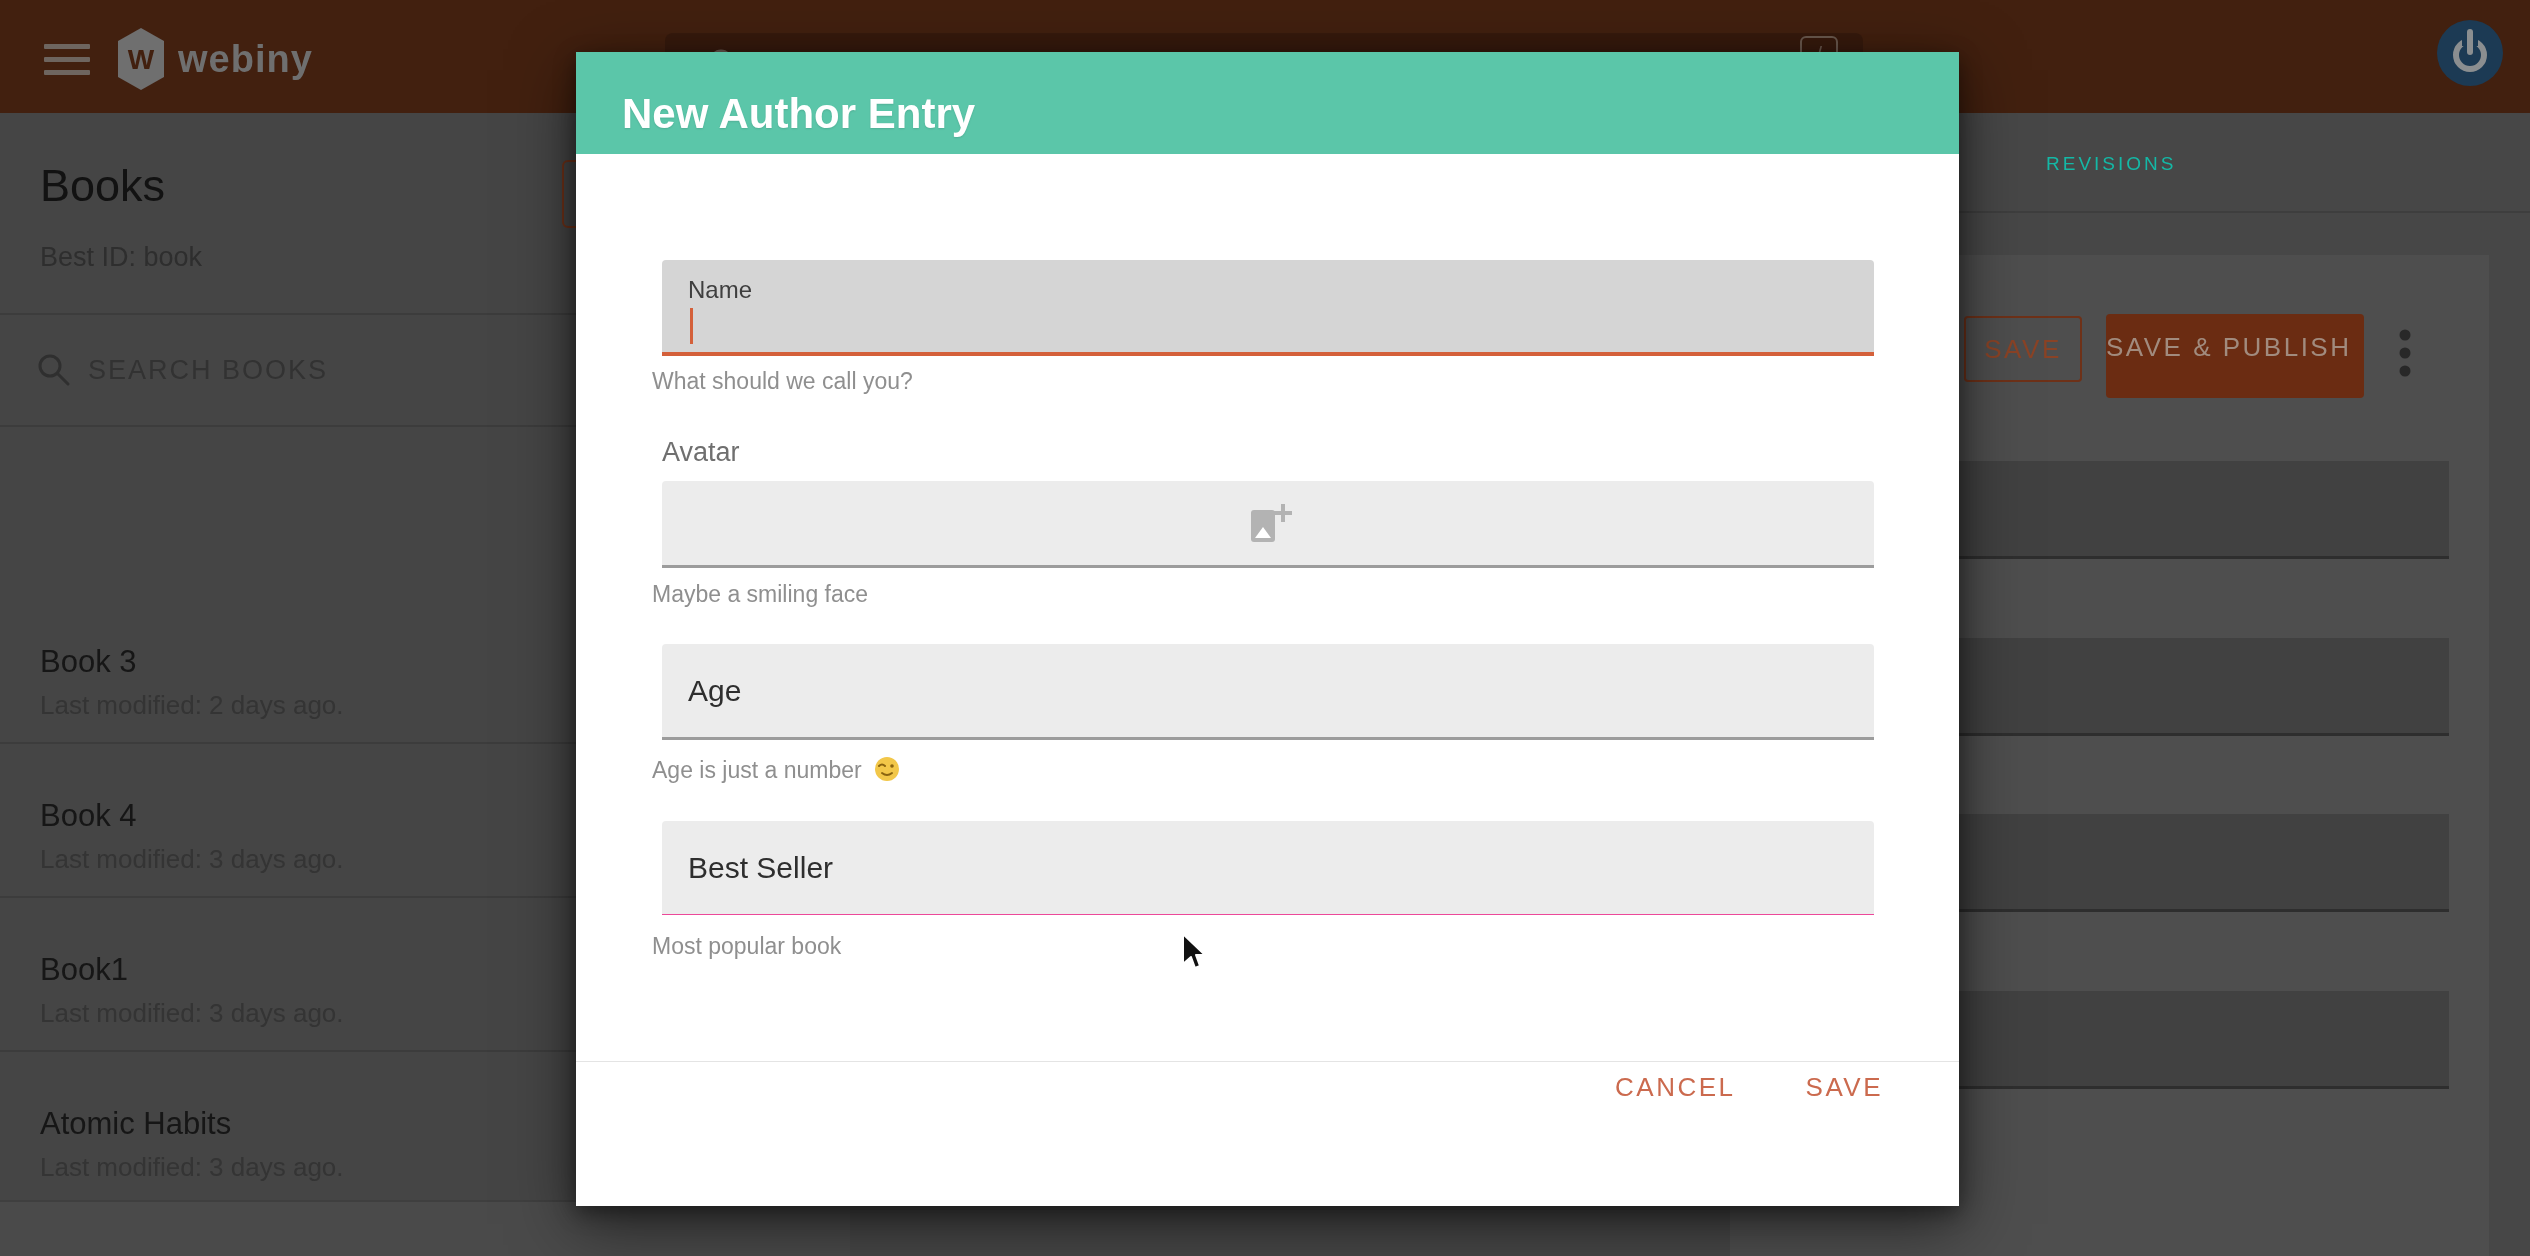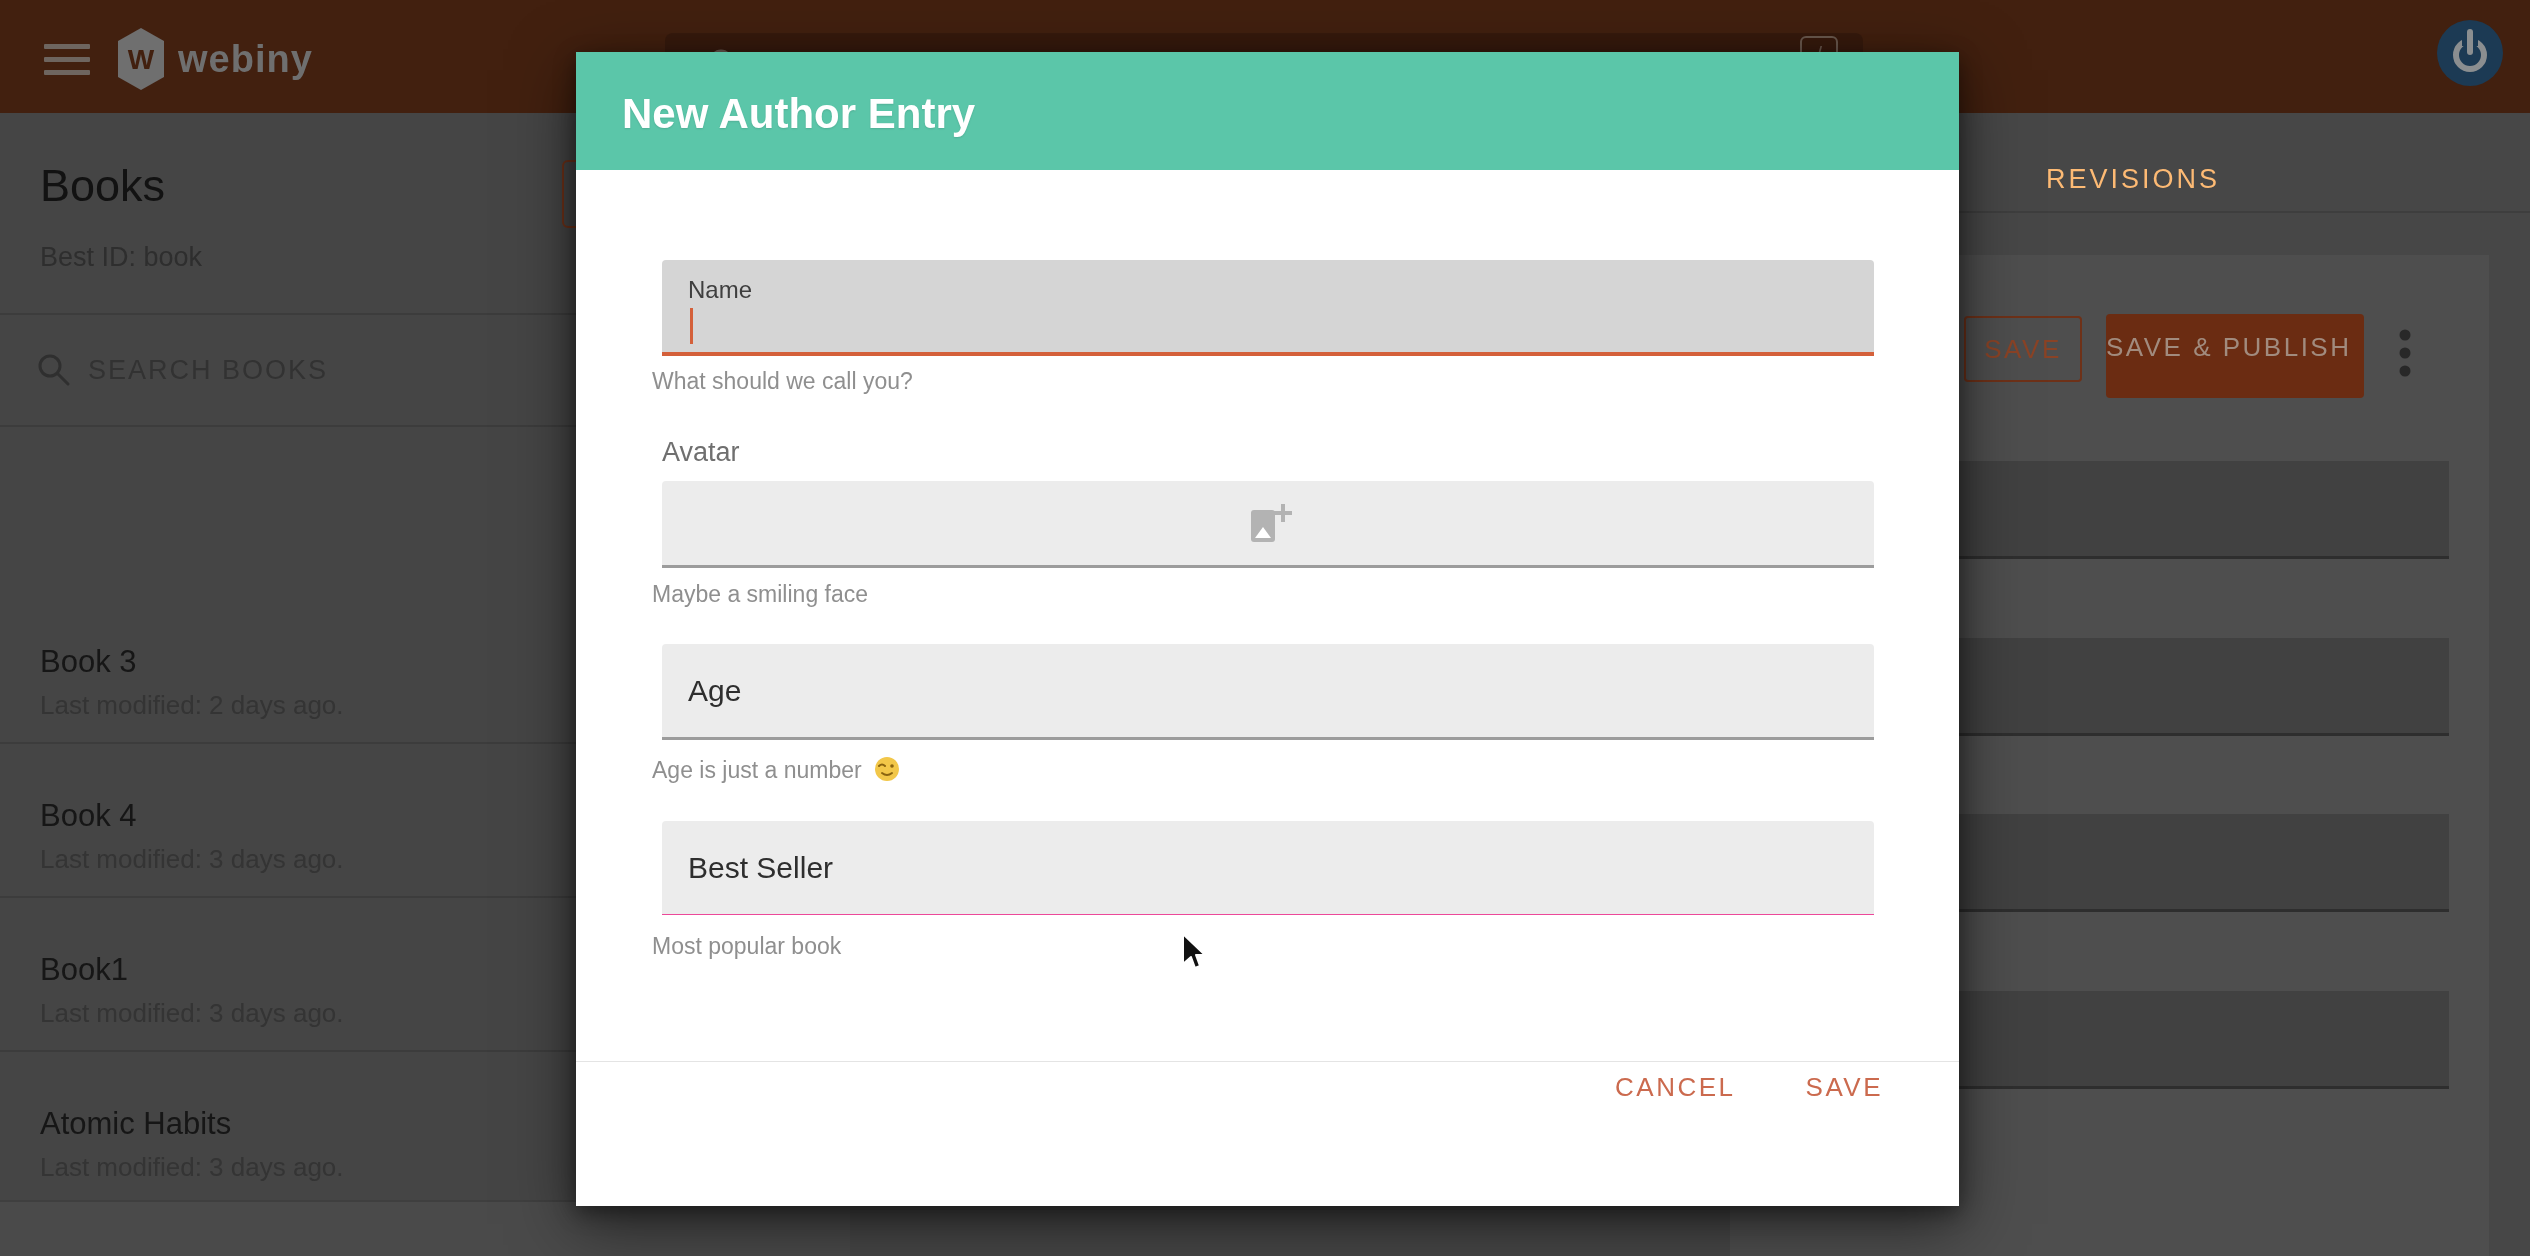--- a/index.html
+++ b/index.html
@@ -31,36 +31,36 @@
   .side-search-text{left:88px;top:315px;height:110px;line-height:110px;font-size:27px;
                     letter-spacing:2px;color:#323232;}
   .book-row{left:0;width:850px;height:154px;border-bottom:2px solid #3c3c3c;cursor:pointer;}
   .book-row .bt{margin:56px 0 0 40px;font-size:31px;color:#161616;}
   .book-row .bm{margin:10px 0 0 40px;font-size:26px;color:#343434;}
   .r0{top:434px}.r1{top:588px}.r2{top:742px}.r3{top:896px}.r4{top:1050px}
   .side-footer{left:0;top:1200px;width:850px;height:56px;background:#4a4a4a;border-top:2px solid #3f3f3f;}
 
   
   .tabline{left:850px;top:211px;width:1680px;height:2px;background:#3e3e3e;}
-  .tab-rev{left:2046px;top:164px;font-size:27px;letter-spacing:3px;color:#fdba74;cursor:pointer;}
+  .tab-rev{left:2046px;top:153px;font-size:19px;letter-spacing:3px;color:#14b8a6;cursor:pointer;}
   .formpanel{left:1730px;top:255px;width:759px;height:1001px;background:#4e4e4e;}
   .btn-save-o{left:1964px;top:316px;width:114px;height:62px;border:2px solid #6e3118;border-radius:4px;
               color:#8a4326;font-size:26px;letter-spacing:2.5px;text-align:center;line-height:62px;cursor:pointer;}
   .btn-publish{left:2106px;top:314px;width:258px;height:84px;background:#6b2c12;border-radius:4px;
                color:#a18b7e;font-size:26px;letter-spacing:2.5px;text-align:left;line-height:66px;cursor:pointer;}
   .kebab{left:2398px;top:328px;cursor:pointer;}
   .dim-row{left:1730px;width:719px;height:95px;background:#414141;border-bottom:3px solid #2e2e2e;}
   .d0{top:461px}.d1{top:638px}.d2{top:814px}.d3{top:991px}
   .sliver-btn{left:562px;top:160px;width:40px;height:64px;border:2px solid #6e3118;border-radius:6px;cursor:pointer;}
 
   
   .scrim{left:0;top:0;width:2530px;height:1256px;background:rgba(0,0,0,0);z-index:50;}
   .modal{left:576px;top:52px;width:1383px;height:1154px;background:#ffffff;z-index:100;
          box-shadow:0 18px 60px rgba(0,0,0,0.55),0 6px 20px rgba(0,0,0,0.4);}
-  .modal-head{position:absolute;left:0;top:0;width:100%;height:118px;background:#5bc6a9;}
+  .modal-head{position:absolute;left:0;top:0;width:100%;height:102px;background:#5bc6a9;}
   .modal-title{position:absolute;left:46px;top:38px;font-size:42px;font-weight:bold;color:#ffffff;
                text-shadow:0 1px 2px rgba(0,0,0,0.12);}
   .fld{position:absolute;left:86px;width:1212px;border-radius:4px 4px 0 0;}
   .fld-name{top:208px;height:92px;background:#d5d5d5;border-bottom:4px solid #d4603a;cursor:text;}
   .fld-name .flabel{position:absolute;left:26px;top:16px;font-size:24px;color:#3f3f3f;}
   .caret{position:absolute;left:28px;top:48px;width:3px;height:36px;background:#d4603a;}
   .helper{position:absolute;left:76px;font-size:23px;color:#8f8f8f;}
   .h0{top:316px}.h1{top:529px}.h2{top:704px}.h3{top:881px}
   .avatar-label{position:absolute;left:86px;top:385px;font-size:27px;color:#6f6f6f;}
   .fld-avatar{top:429px;height:84px;background:#ececec;border-bottom:3px solid #9c9c9c;cursor:pointer;

